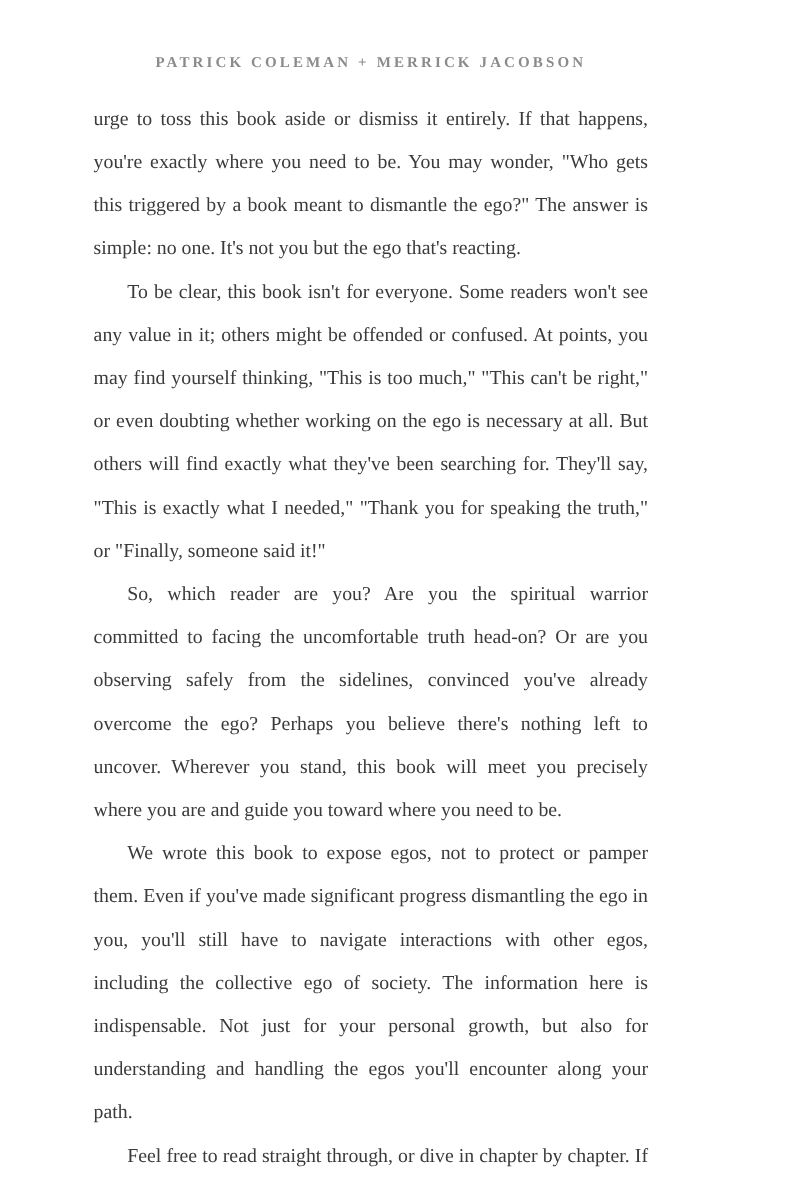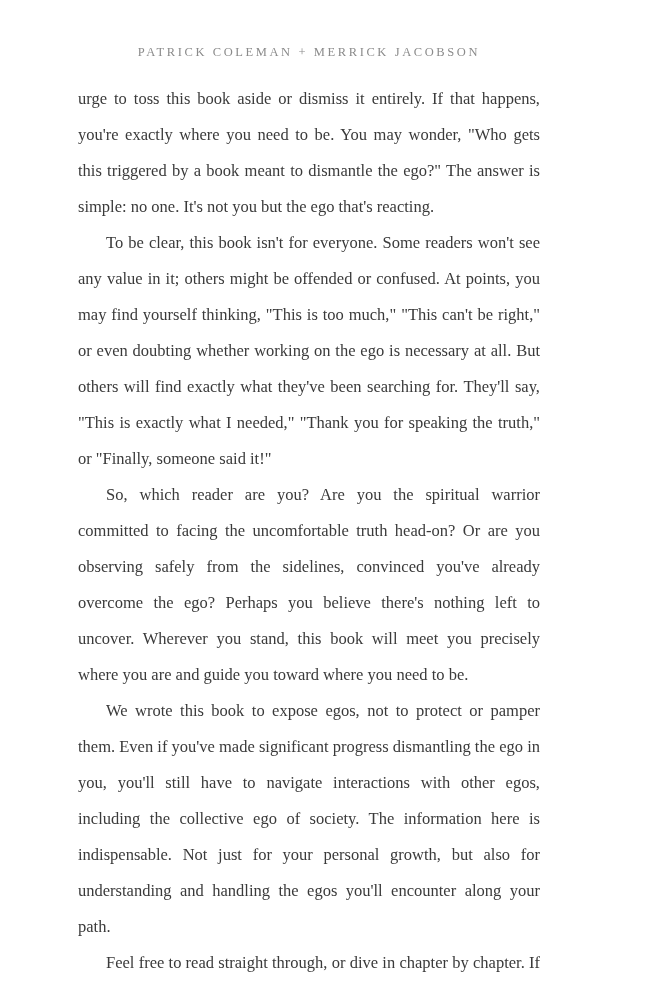--- a/index.html
+++ b/index.html
@@ -16,21 +16,21 @@
     font-family: "Liberation Serif", "DejaVu Serif", serif;
   }
   .running-header {
     position: absolute;
     top: 45px;
     left: 78px;
     width: 462px;
     text-align: center;
     font-size: 12.5px;
     letter-spacing: 2.6px;
-    font-weight: 400;
+    font-weight: 700;
     color: var(--header, #8b8b8b);
     white-space: nowrap;
   }
   .body-text {
     position: absolute;
     top: 81px;
     left: 78px;
     width: 462px;
     color: var(--text, #3a3a3a);
     font-size: 16.5px;

